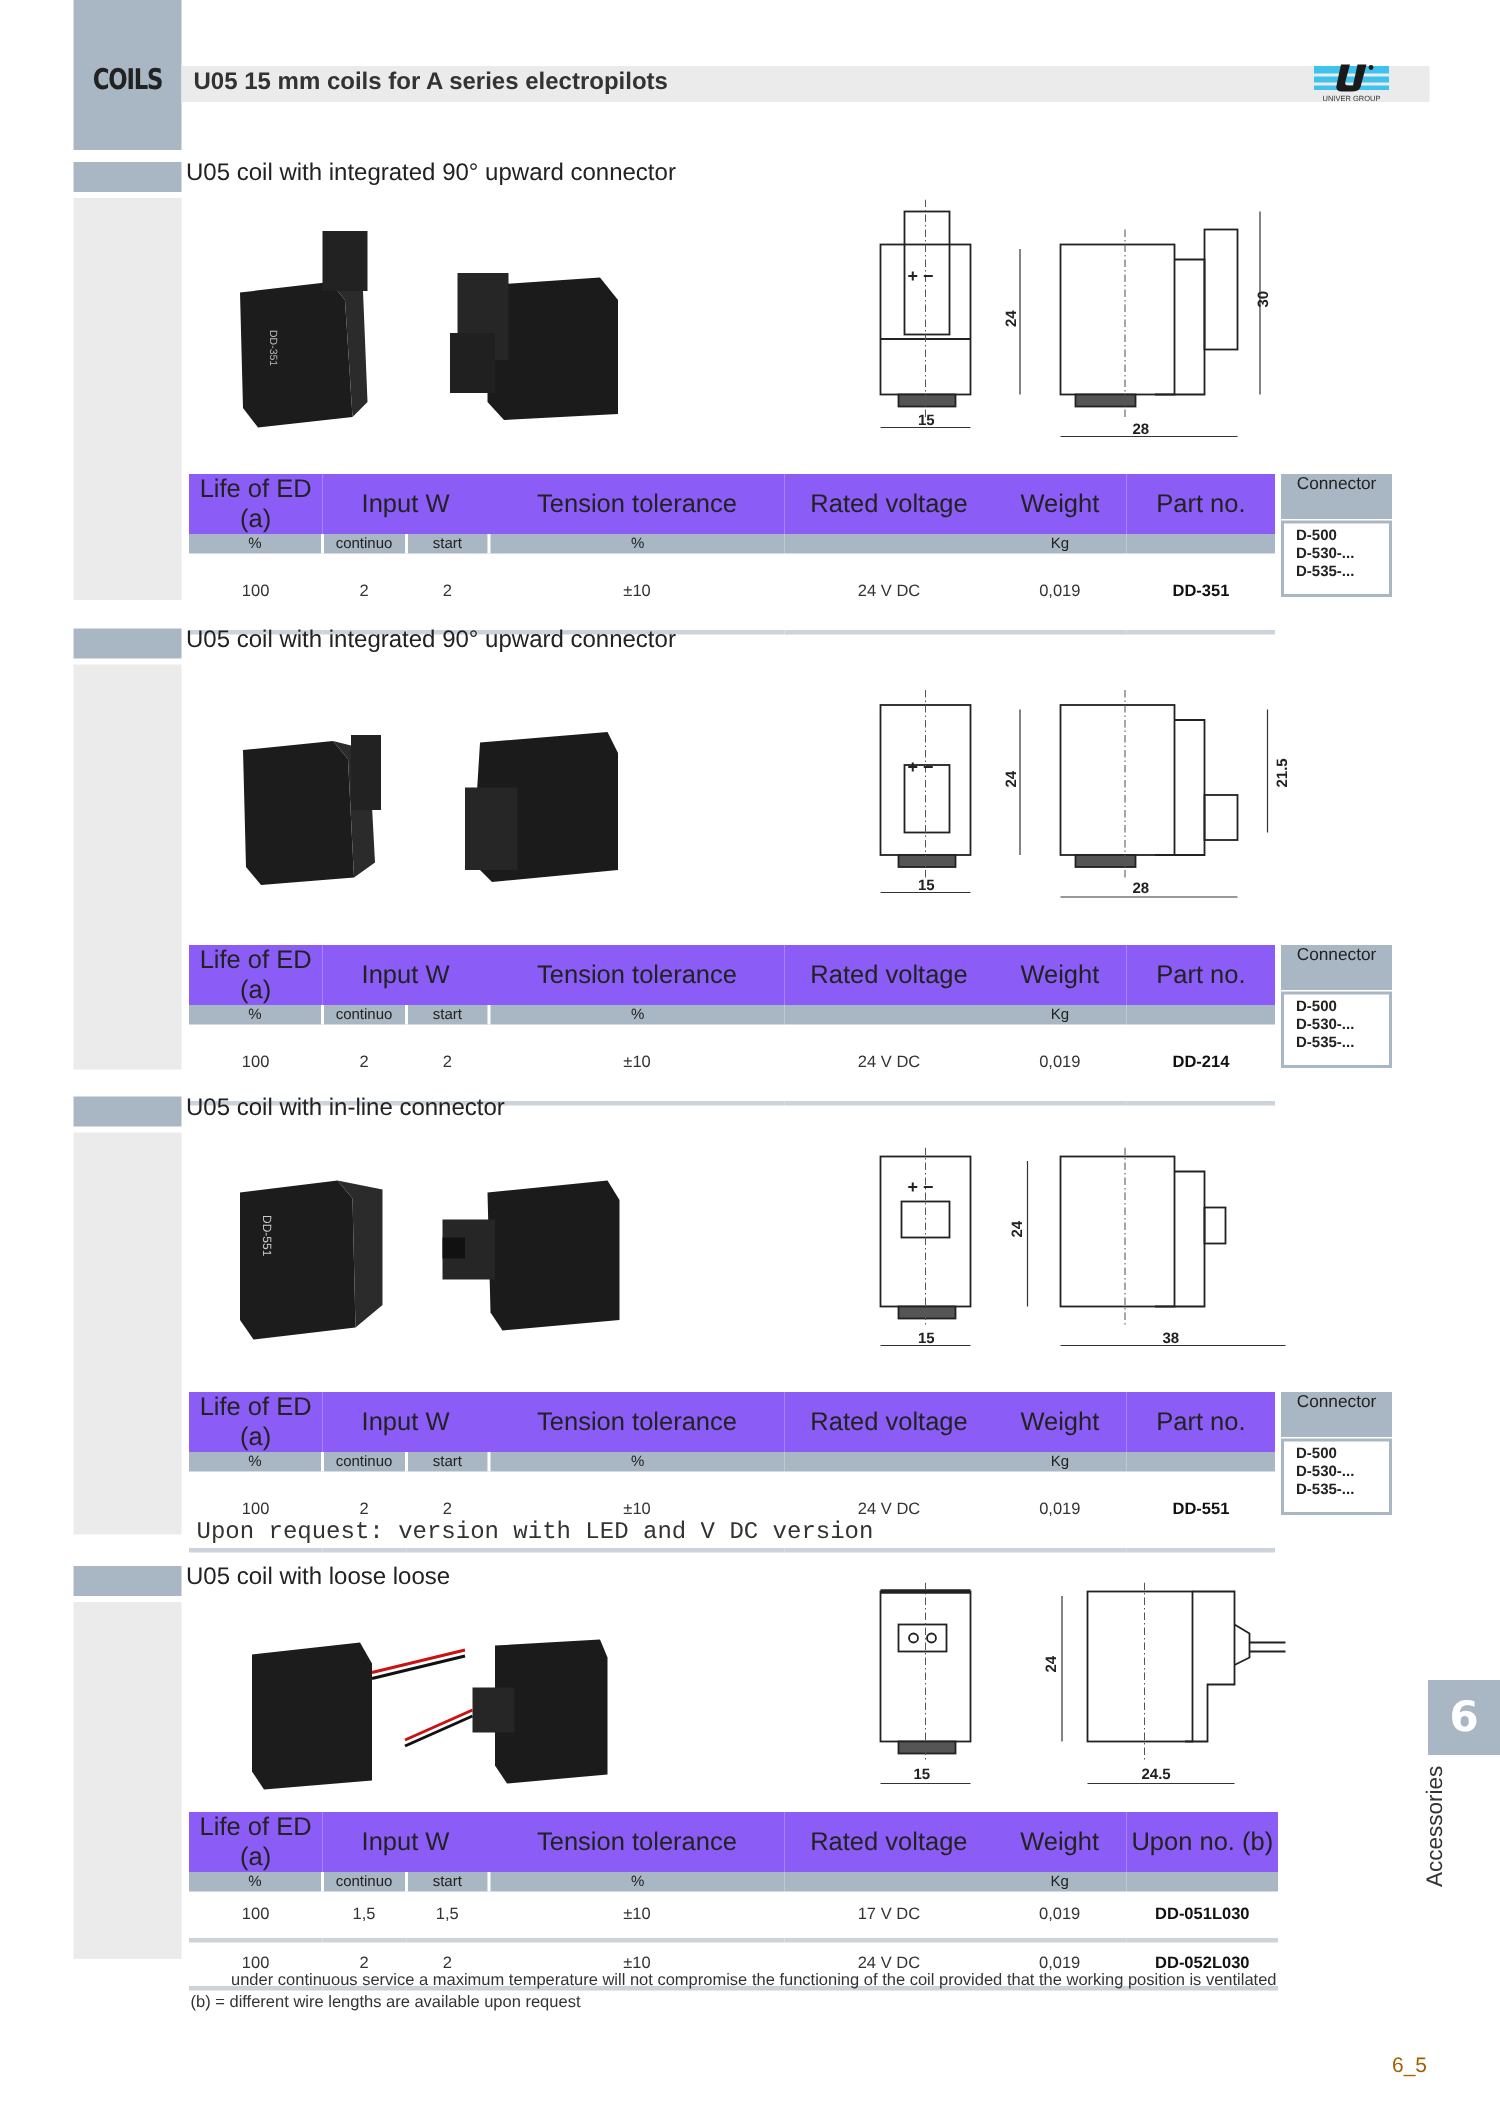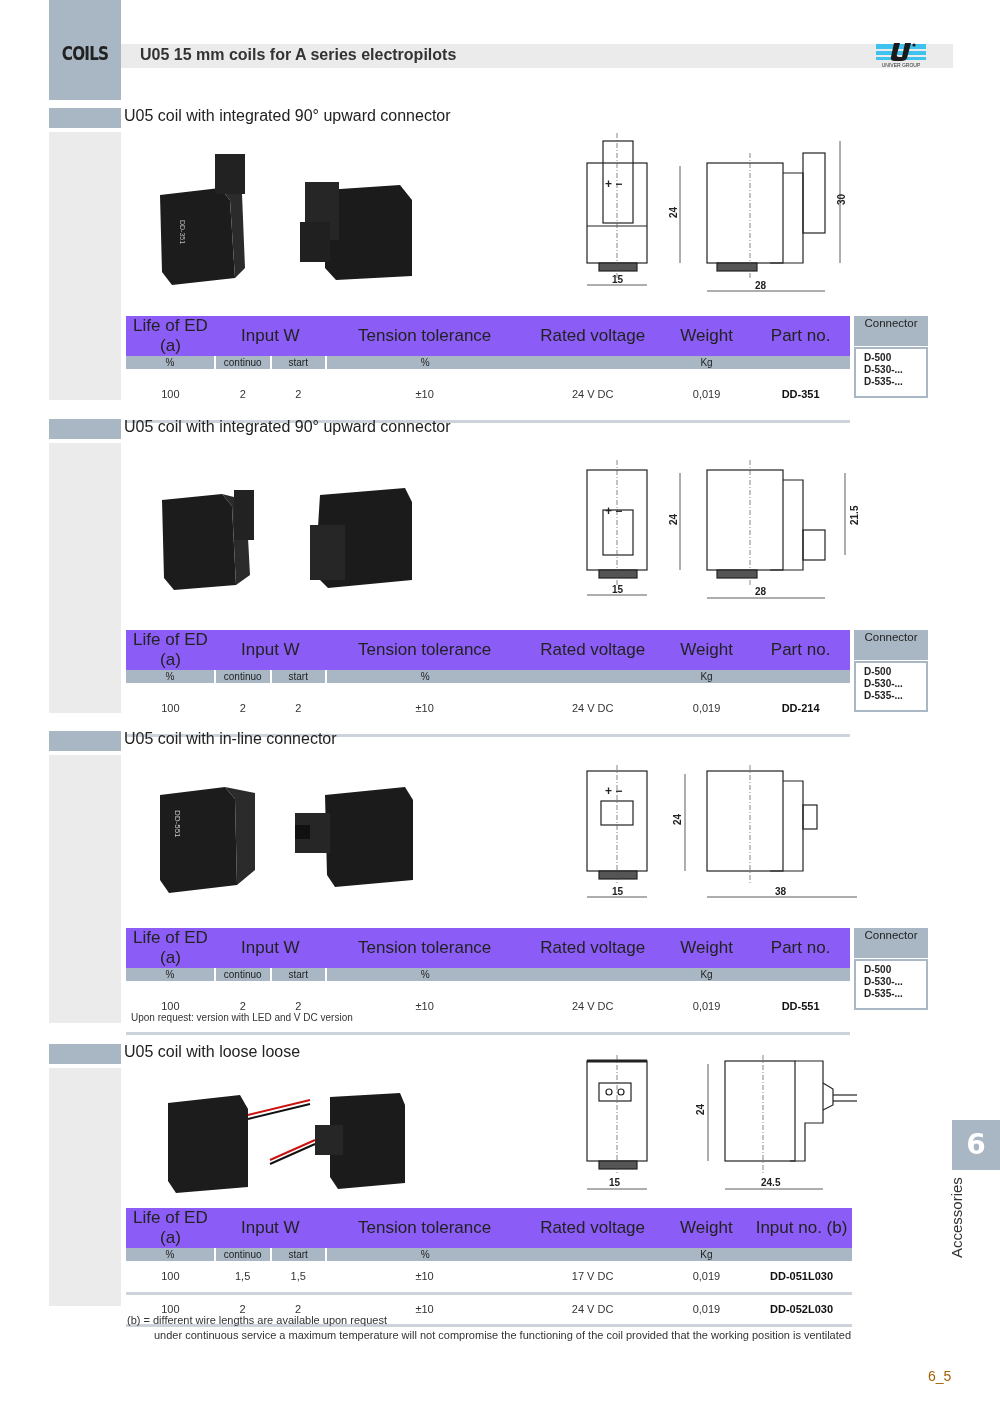--- a/index.html
+++ b/index.html
@@ -6,36 +6,36 @@
   body { width: 1000px; height: 1414px; background: #fff; position: relative; overflow: hidden;
          font-family: "Liberation Sans", "DejaVu Sans", sans-serif; color: #222; }
   .abs { position: absolute; }
   .gray-dark { background: #a9b7c4; }
   .gray-light { background: #ebebeb; }
   
   #coils-tab { left: 49px; top: 0; width: 72px; height: 100px; }
   #coils-label { left: 49px; top: 42px; width: 72px; text-align: center; font-family: "DejaVu Sans", sans-serif;
                  font-weight: bold; font-size: 19px; letter-spacing: -1px; color: #222; transform: scaleX(0.8); }
   #title-bar { left: 121px; top: 44px; width: 832px; height: 24px; }
-  #title-text { left: 140px; top: 46px; font-size: 16px; font-weight: bold; color: #333; }
+  #title-text { left: 129px; top: 46px; font-size: 16px; font-weight: bold; color: #333; }
   #logo { left: 874px; top: 42px; width: 54px; height: 26px; }
   .section-tab { left: 49px; width: 72px; height: 20px; }
   .section-side { left: 49px; width: 72px; }
   .section-title { left: 124px; font-size: 16px; color: #222; }
   
   table.spec { position: absolute; border-collapse: collapse; font-size: 11px; color: #333; }
   table.spec th { font-weight: normal; }
   .hdr1 th { background: #8b5cf6; height: 15px; font-size: 17px; color: #222; }
   .hdr2 th { background: #a9b7c4; height: 13px; font-size: 10px; color: #222; }
   .hdr2 th.sub { border-left: 2px solid #fff; border-right: 2px solid #fff; }
   table.spec td { text-align: center; border-bottom: 3px solid #ccd3da; height: 32px; }
   td.part { font-weight: bold; color: #111; }
   .conn-hdr { background: #a9b7c4; font-size: 11.5px; text-align: center; color: #222; }
   .conn-box { border: 2px solid #a9b7c4; font-size: 10px; font-weight: bold; line-height: 12px; padding: 3px 8px; color: #222; }
-  .note { font-size: 10px; color: #333; }
+  .note { font-size: 16px; color: #333; font-family: Liberation Mono, monospace; }
   .foot { font-size: 11px; color: #333; line-height: 15px; }
   #tab6 { left: 952px; top: 1120px; width: 48px; height: 50px; font-size: 28px; font-weight: bold; color: #fff;
           text-align: center; line-height: 50px; font-family: "DejaVu Sans", sans-serif; }
   #accessories { left: 948px; top: 1180px; width: 24px; height: 80px; }
   #accessories span { display: block; transform: rotate(-90deg) translateX(-78px); transform-origin: left top;
                       font-size: 15px; color: #333; white-space: nowrap; position: absolute; left: 0; top: 0; }
   #page-num { left: 928px; top: 1368px; font-size: 14px; color: #a16207; }
   .photo, .drawing { position: absolute; }
   .dim { font-size: 10px; font-weight: bold; fill: #222; font-family: "Liberation Sans", sans-serif; }
 </style>
@@ -330,21 +330,21 @@
 </svg>
 
 <table class="spec" style="left:126px;top:1208px;width:726px;">
   <tbody>
       <tr class="hdr1">
         <th style="width:90px">Life of ED (a)</th>
         <th colspan="2">Input W</th>
         <th style="width:200px">Tension tolerance</th>
         <th style="width:140px">Rated voltage</th>
         <th style="width:90px">Weight</th>
-        <th style="width:102px">Input no. (b)</th>
+        <th style="width:102px">Upon no. (b)</th>
       </tr>
   <tr class="hdr2">
         <th>%</th>
         <th class="sub" style="width:56px">continuo</th>
         <th class="sub" style="width:56px">start</th>
         <th>%</th>
         <th></th>
         <th>Kg</th>
         <th></th>
       </tr>
@@ -363,21 +363,21 @@
         <td>2</td>
         <td>±10</td>
         <td>24 V DC</td>
         <td>0,019</td>
         <td class="part">DD-052L030</td>
       </tr>
 </tbody>
   </table>
 
 <div class="abs foot" style="left:127px;top:1313px;width:820px;">
+  <div style="padding-left:27px;">under continuous service a maximum temperature will not compromise the functioning of the coil provided that the working position is ventilated</div>
   <div>(b) = different wire lengths are available upon request</div>
-  <div style="padding-left:27px;">under continuous service a maximum temperature will not compromise the functioning of the coil provided that the working position is ventilated</div>
 </div>
 
 <div class="abs gray-dark" id="tab6">6</div>
 <div class="abs" id="accessories">
     <span>Accessories</span>
   </div>
 <div class="abs" id="page-num">6_5</div>
 
 </body></html>

